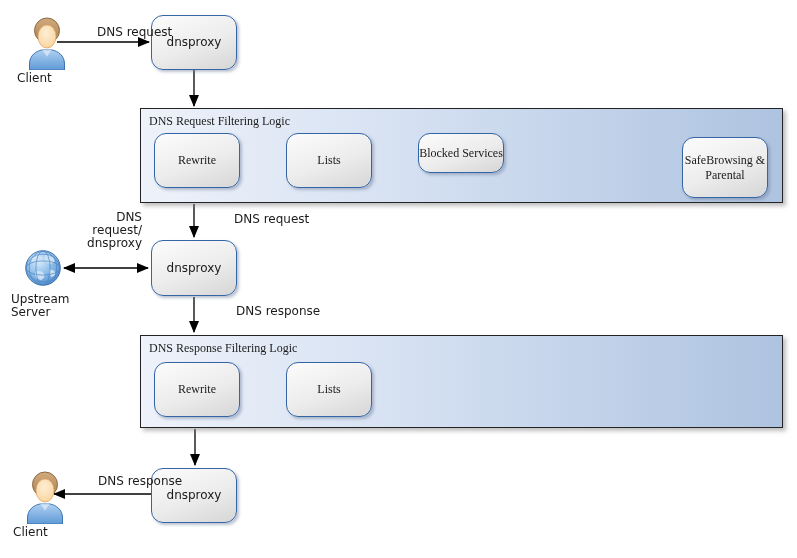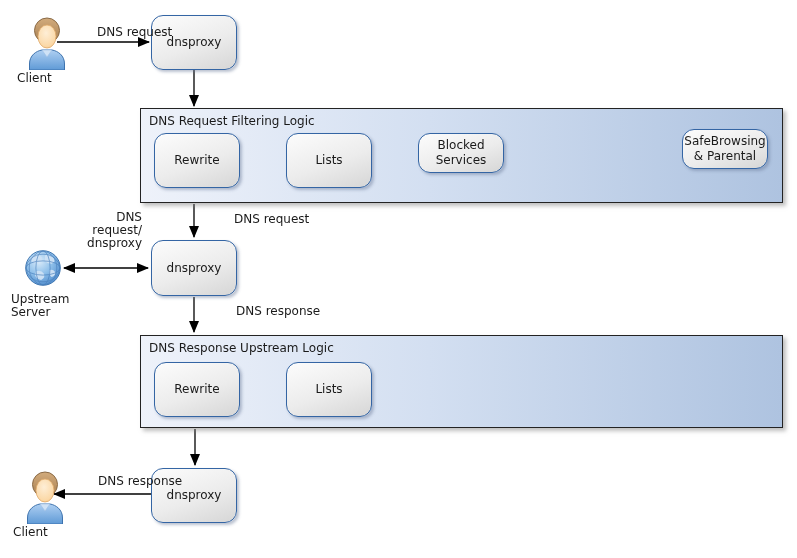--- a/index.html
+++ b/index.html
@@ -15,20 +15,21 @@
     background:linear-gradient(160deg,#fcfcfc 0%,#ececec 55%,#d6d6d6 100%);
     box-shadow:2px 2px 3px rgba(105,120,150,0.45);
     display:flex; align-items:center; justify-content:center;
     text-align:center; line-height:1.25;
   }
   .group-container {
     position:absolute; left:140px; width:643px; box-sizing:border-box;
     border:1.5px solid #232323;
     background:linear-gradient(90deg,#eef2fa 0%,#d3dff1 45%,#aec3e0 100%);
     box-shadow:3px 3px 4px rgba(130,130,130,0.5);
+    font-family:Liberation Serif, serif;
   }
   .group-title { position:absolute; left:8px; top:5px; white-space:nowrap; }
   .edge-label { position:absolute; white-space:nowrap;margin-left:34px; }
   .edge-label-block { position:absolute; text-align:right; line-height:13px; }
   .icon-label { position:absolute; text-align:left; line-height:13px; }
   .icon-wrap { position:absolute; }
 </style>
 </head>
 <body>
 
@@ -101,21 +102,21 @@
     <div class="group-title">DNS Request Filtering Logic</div>
     <div class="node-box" style="left:13px;top:24px;height:55px">
         <span>Rewrite</span>
       </div>
     <div class="node-box" style="left:145px;top:24px;height:55px">
         <span>Lists</span>
       </div>
     <div class="node-box" style="left:277px;top:24px;height:40px">
         <span>Blocked Services</span>
       </div>
-    <div class="node-box" style="left:541px;top:20px;height:40px">
+    <div class="node-box" style="left:541px;top:28px;height:61px">
         <span>SafeBrowsing &amp; Parental</span>
       </div>
   </div>
 
   <div class="edge-label" style="left:200px;top:212px">DNS request</div>
 
   <div class="edge-label-block" style="left:76px;top:211px;width:66px">
     <div>DNS</div>
     <div>request/</div>
     <div>dnsproxy</div>
@@ -140,21 +141,21 @@
         <ellipse cx="20" cy="20" rx="18" ry="7.5"></ellipse>
         <ellipse cx="20" cy="20" rx="17.6" ry="14.5"></ellipse>
       </g>
     </svg>
   </div>
   <div class="icon-label" style="left:11px;top:293px;width:68px">Upstream Server</div>
 
   <div class="edge-label" style="left:202px;top:304px">DNS response</div>
 
   <div class="group-container" style="top:335px;height:93px">
-    <div class="group-title">DNS Response Upstream Logic</div>
+    <div class="group-title">DNS Response Filtering Logic</div>
     <div class="node-box" style="left:13px;top:26px;height:55px">
         <span>Rewrite</span>
       </div>
     <div class="node-box" style="left:145px;top:26px;height:55px">
         <span>Lists</span>
       </div>
   </div>
 
   <div class="node-box" style="left:151px;top:468px;height:55px">
     <span>dnsproxy</span>

